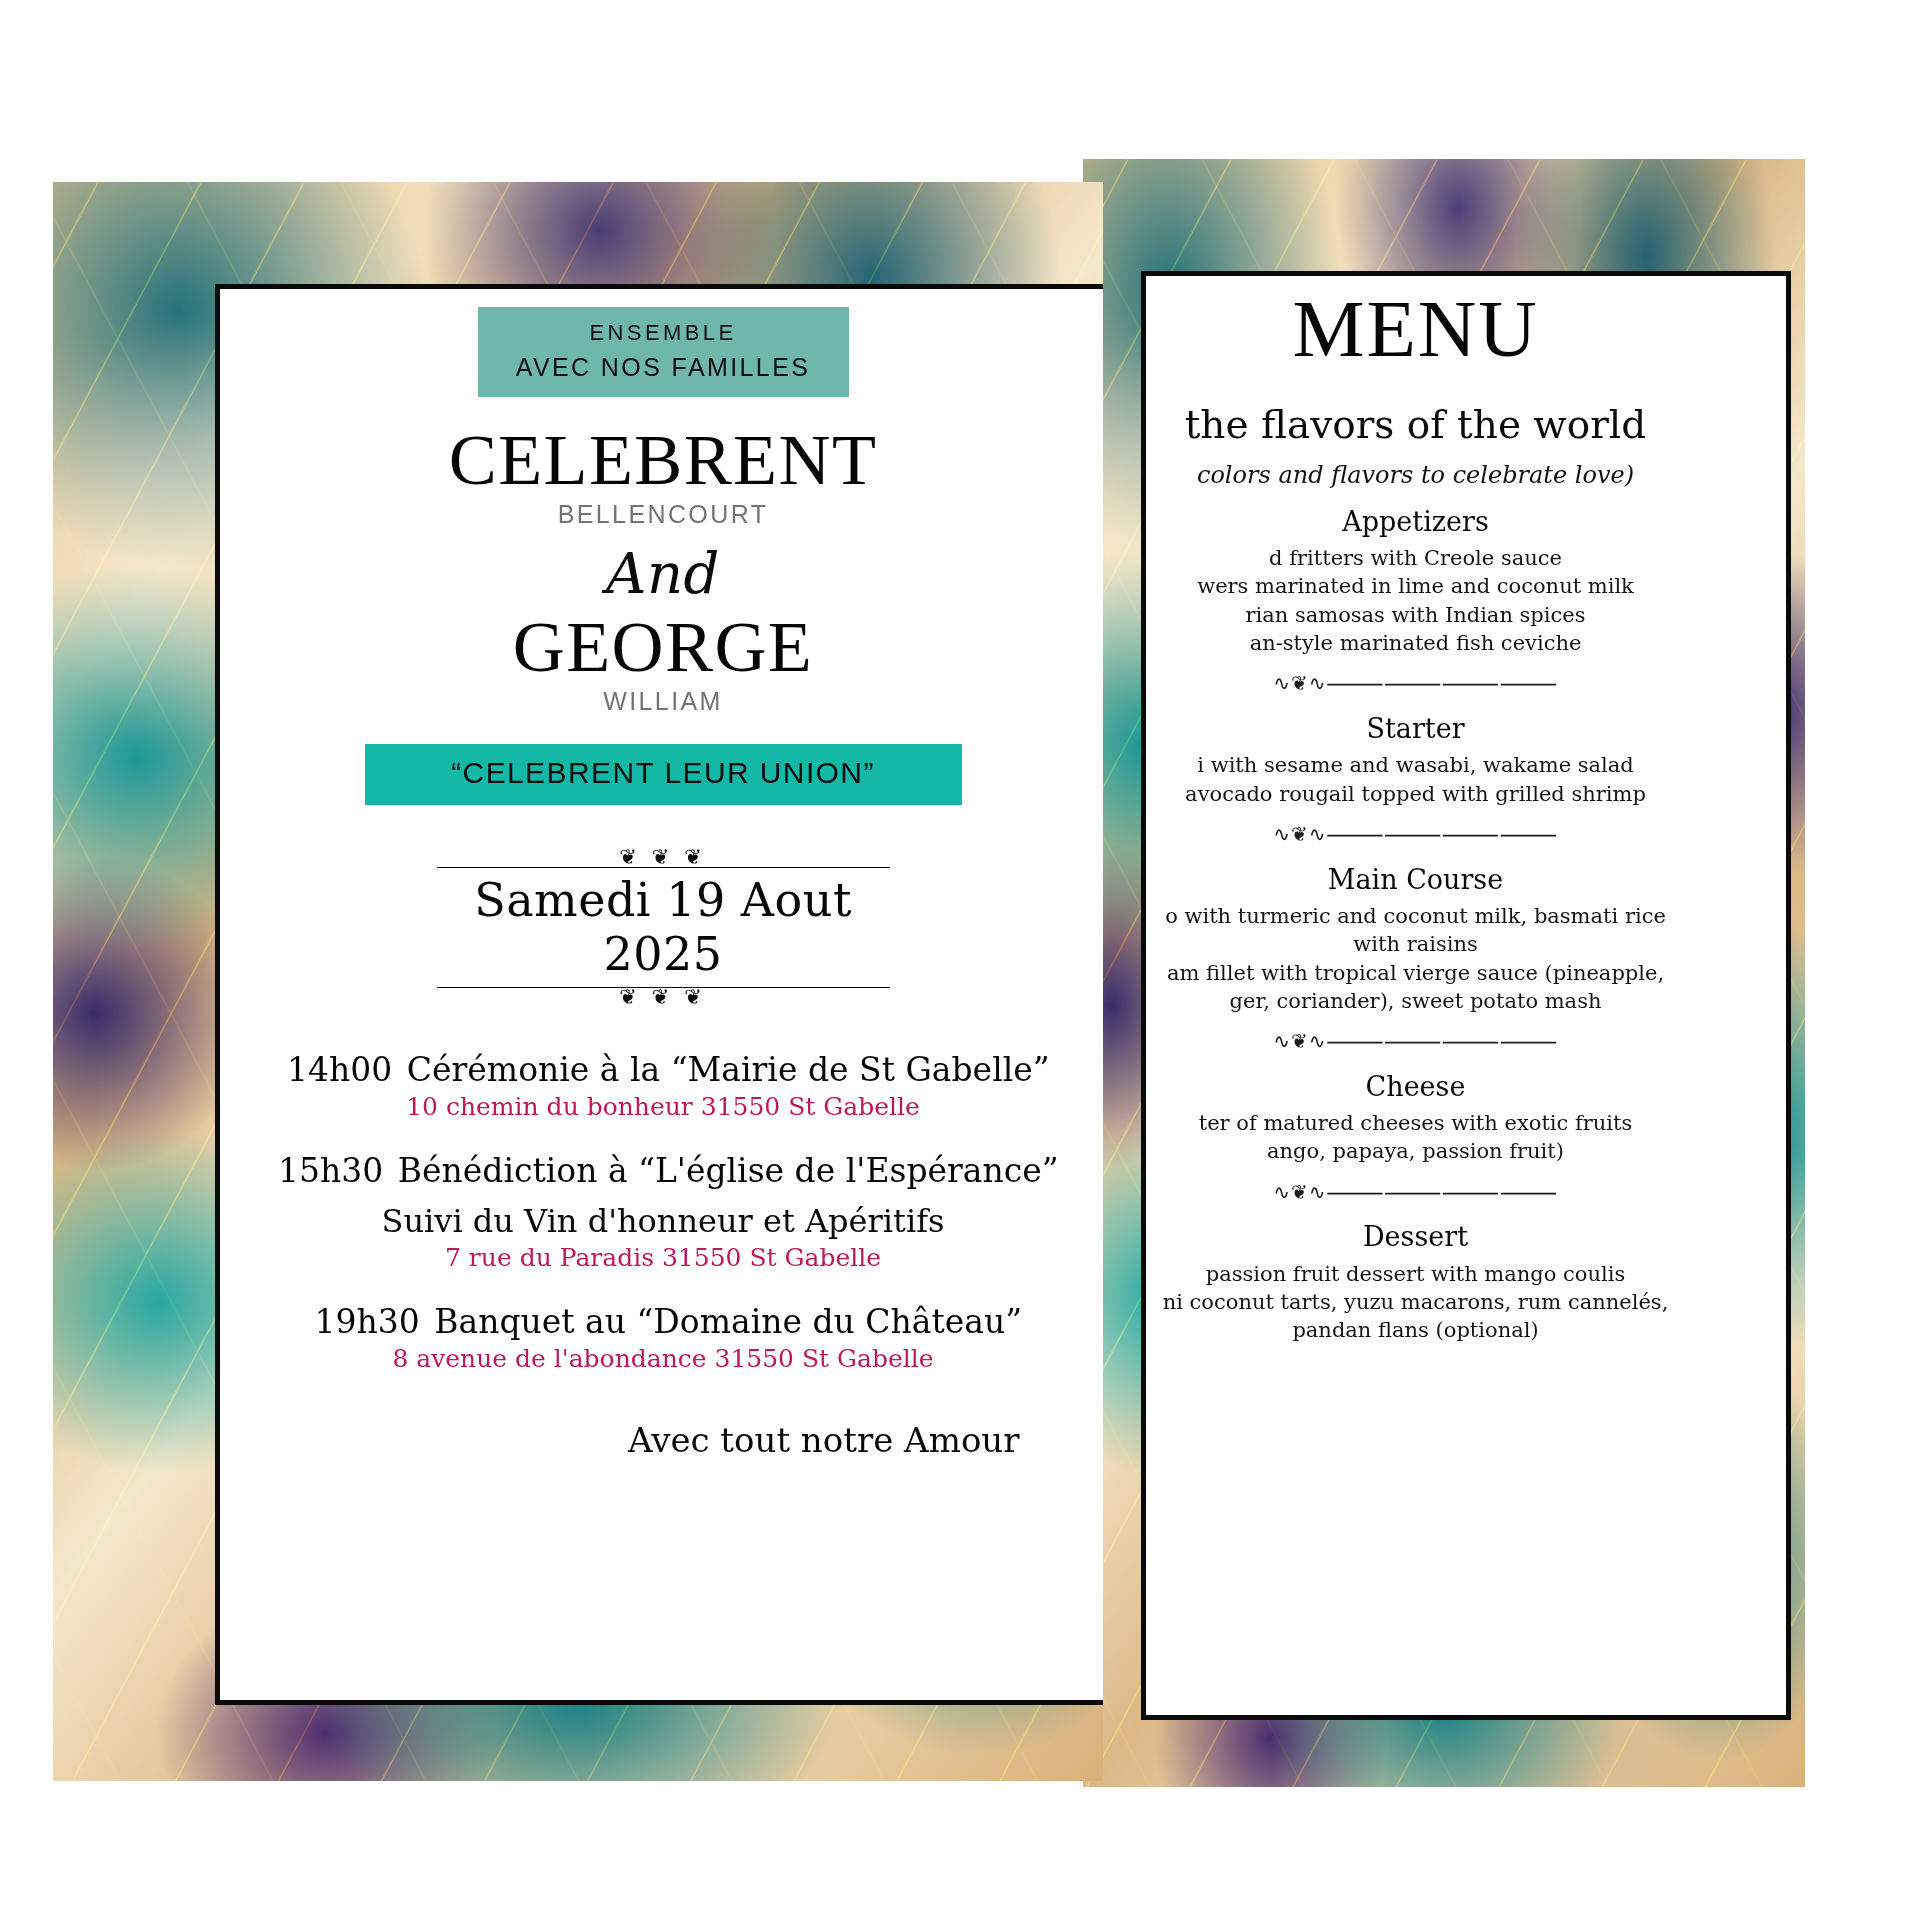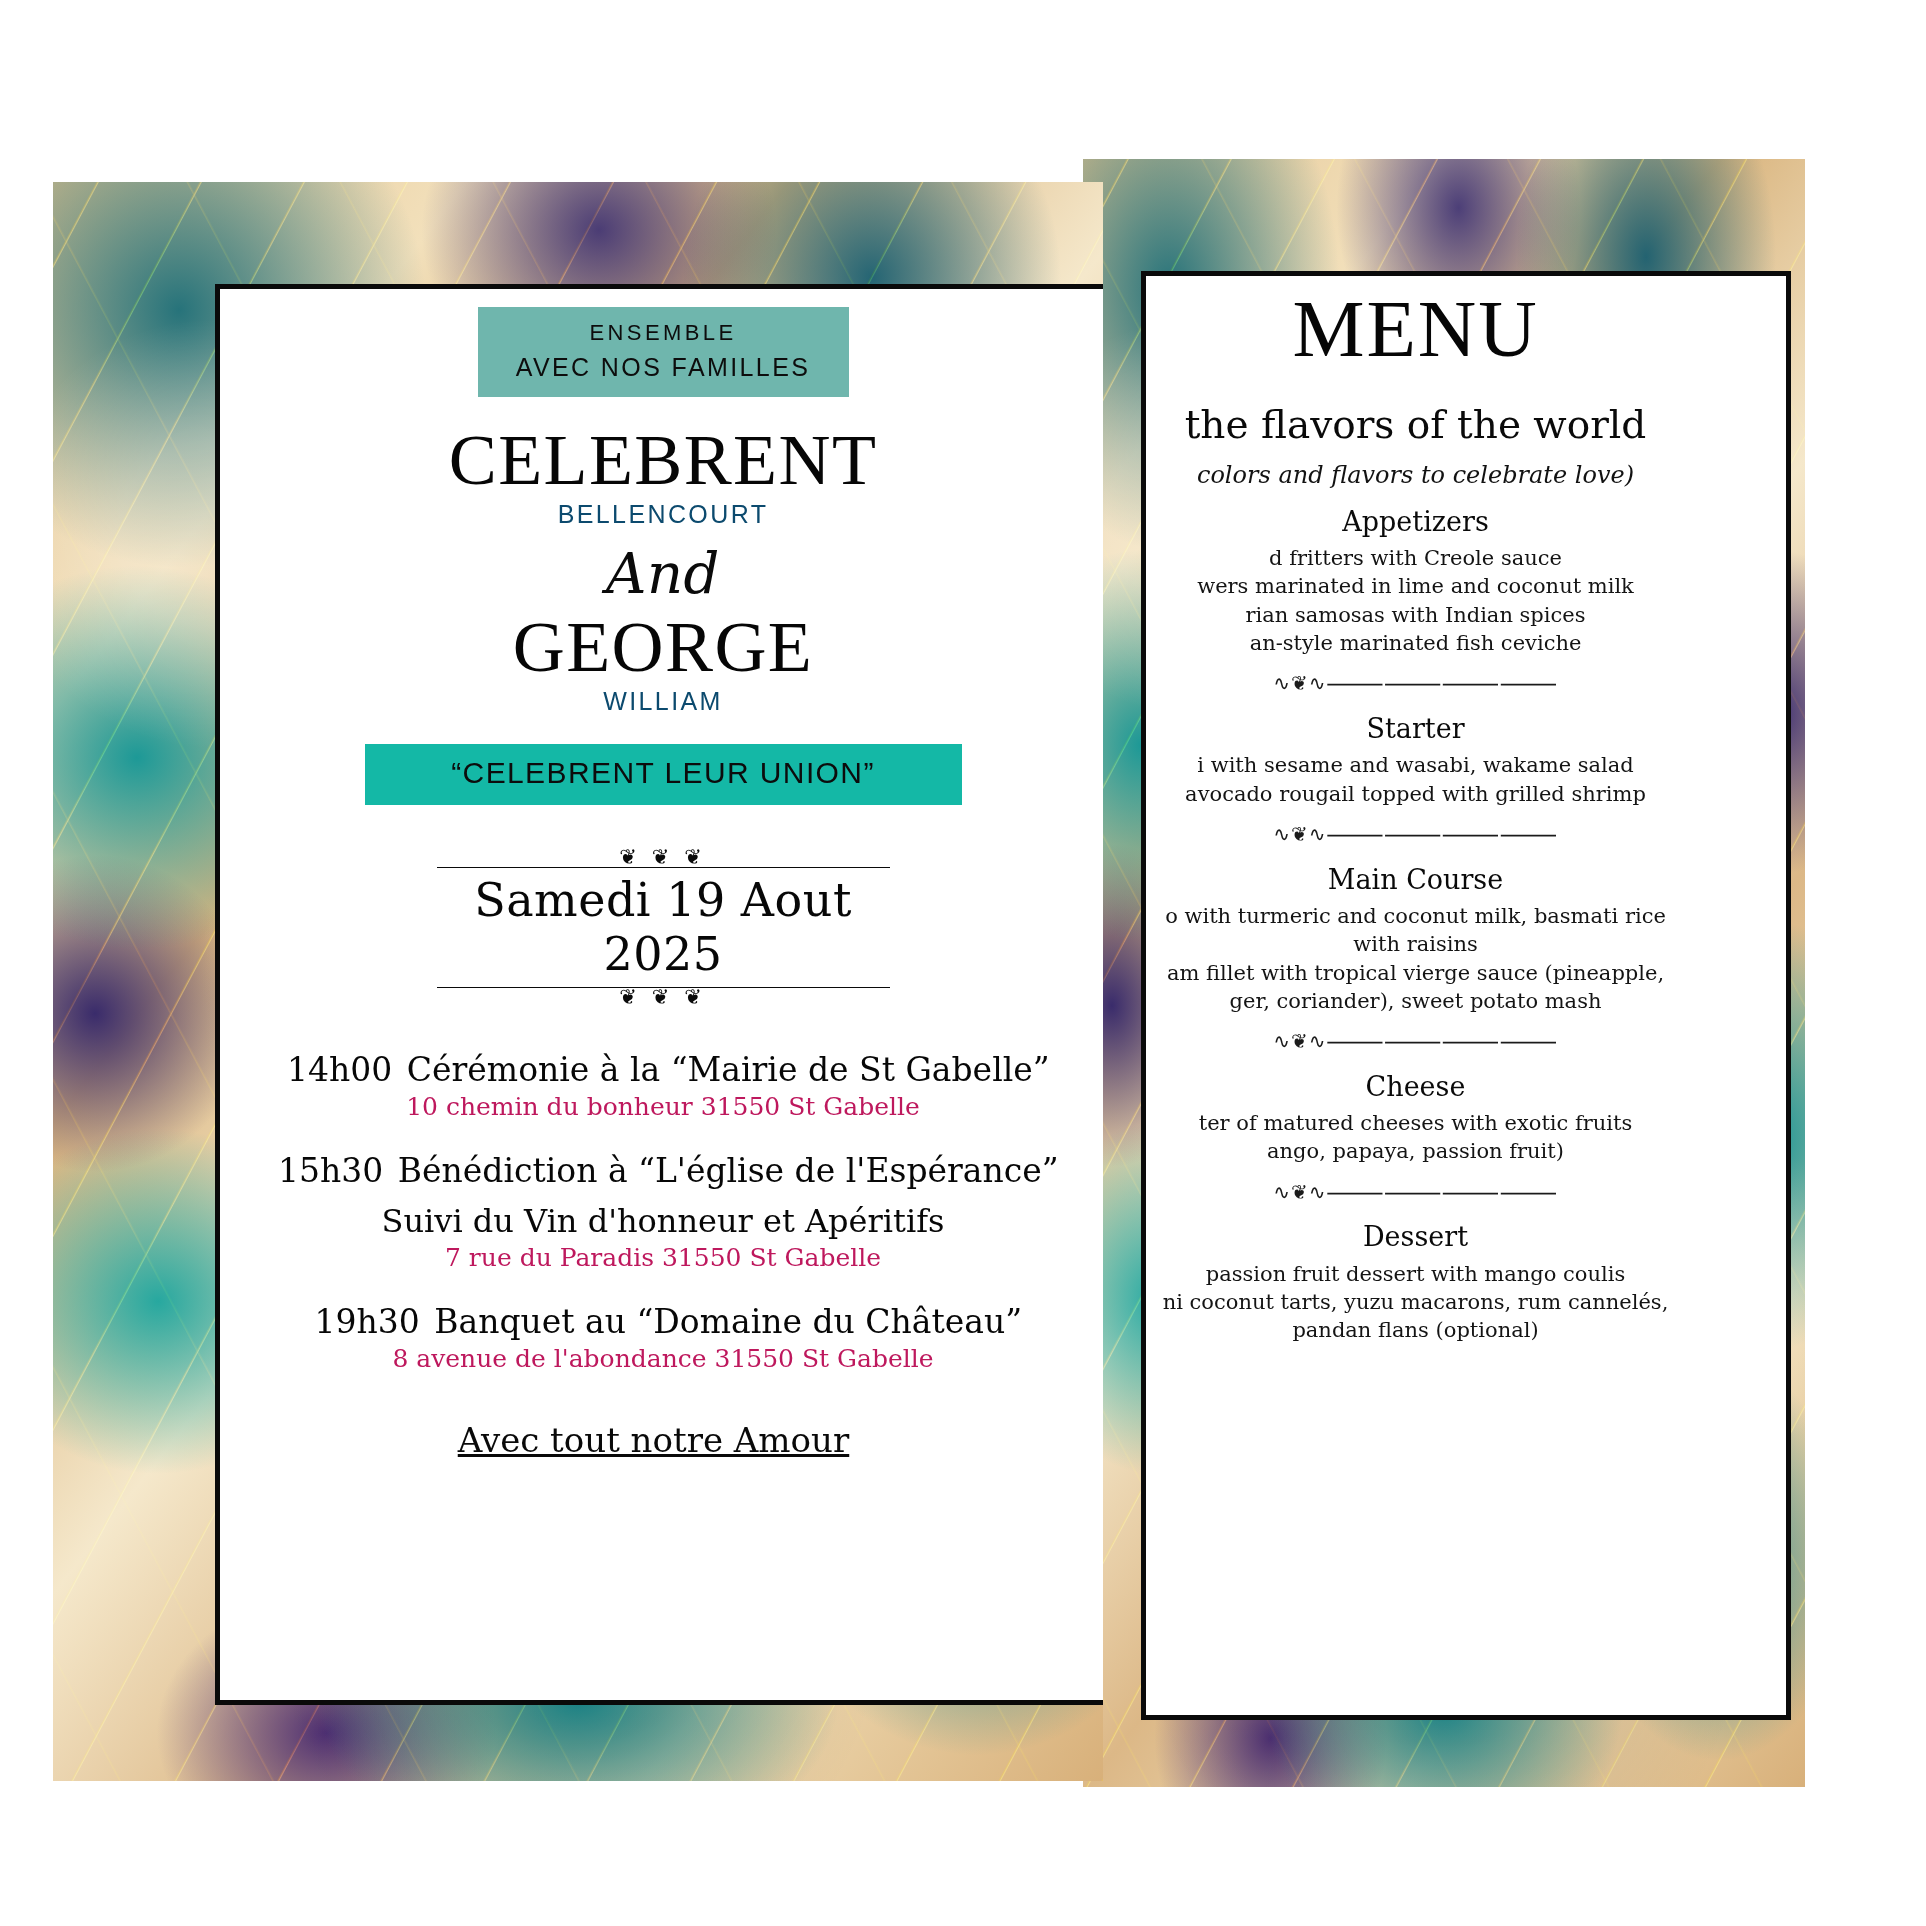--- a/index.html
+++ b/index.html
@@ -134,21 +134,21 @@
     letter-spacing: 1.4px;
     color: #060606;
     line-height: 1.02;
     font-weight: 400;
     text-align: center;
   }
   .name-sub {
     font-family: "Liberation Sans", sans-serif;
     font-size: 25px;
     letter-spacing: 2.4px;
-    color: #0c4a6e;
+    color: #737373;
     text-align: center;
     margin-top: 2.9px;
   }
   .and-script {
     font-family: "DejaVu Serif", serif;
     font-style: italic;
     font-size: 56px;
     color: #0a0a0a;
     text-align: center;
     margin: 11.6px 0 4.8px 0;
@@ -231,26 +231,25 @@
     color: #070707;
     text-align: center;
     margin-top: 12.5px;
   }
   .sched-group { margin-bottom: 30px; }
 
   .closing {
     font-family: "DejaVu Serif", serif;
     font-size: 34px;
     color: #090909;
-    text-align: center;
+    text-align: right;
     width: 751px;
     margin-top: 17.3px;
     padding-right: 19px;
     box-sizing: border-box;
-    text-decoration: underline;
   }
 
   
   #menu-card {
     left: 1083px;
     top: 159px;
     width: 722px;
     height: 1628px;
   }
   #menu-panel {

